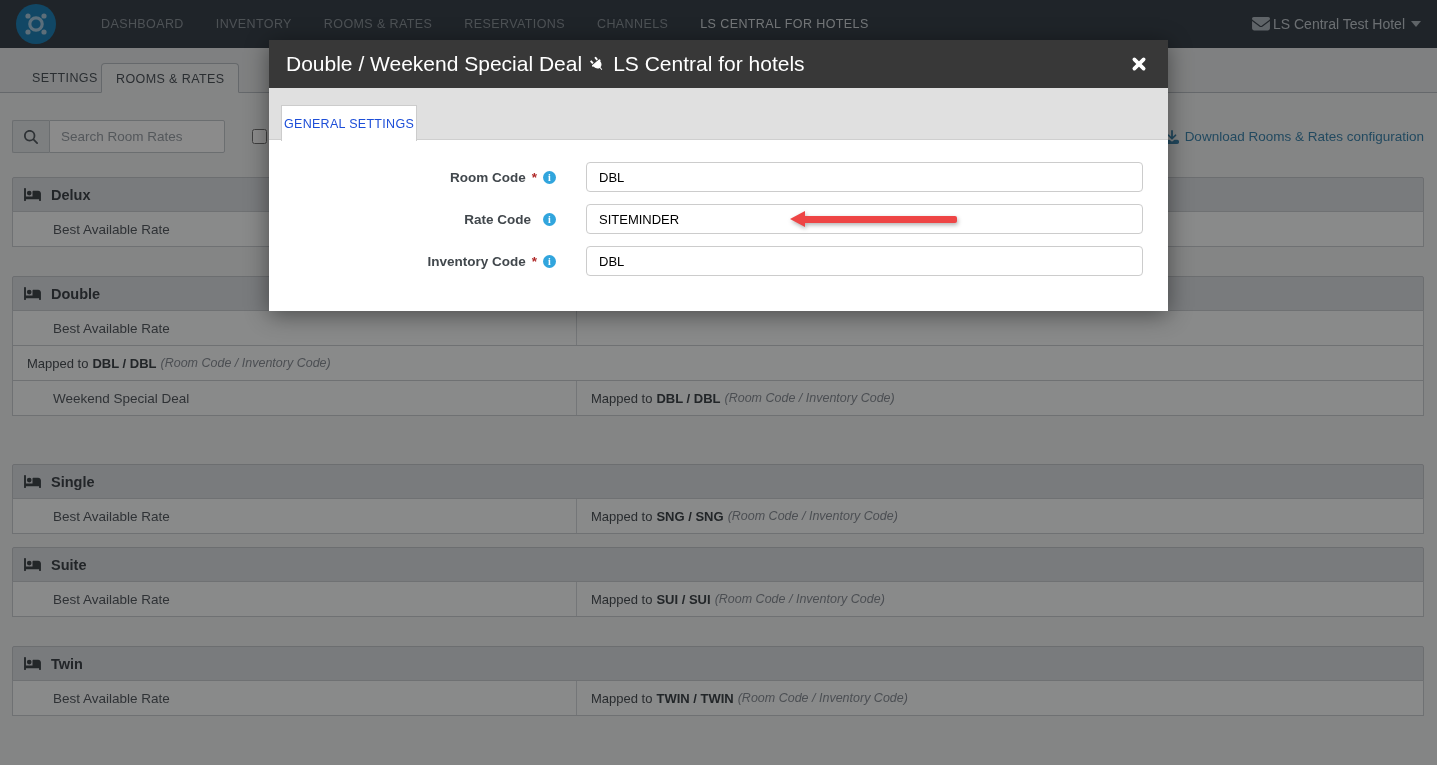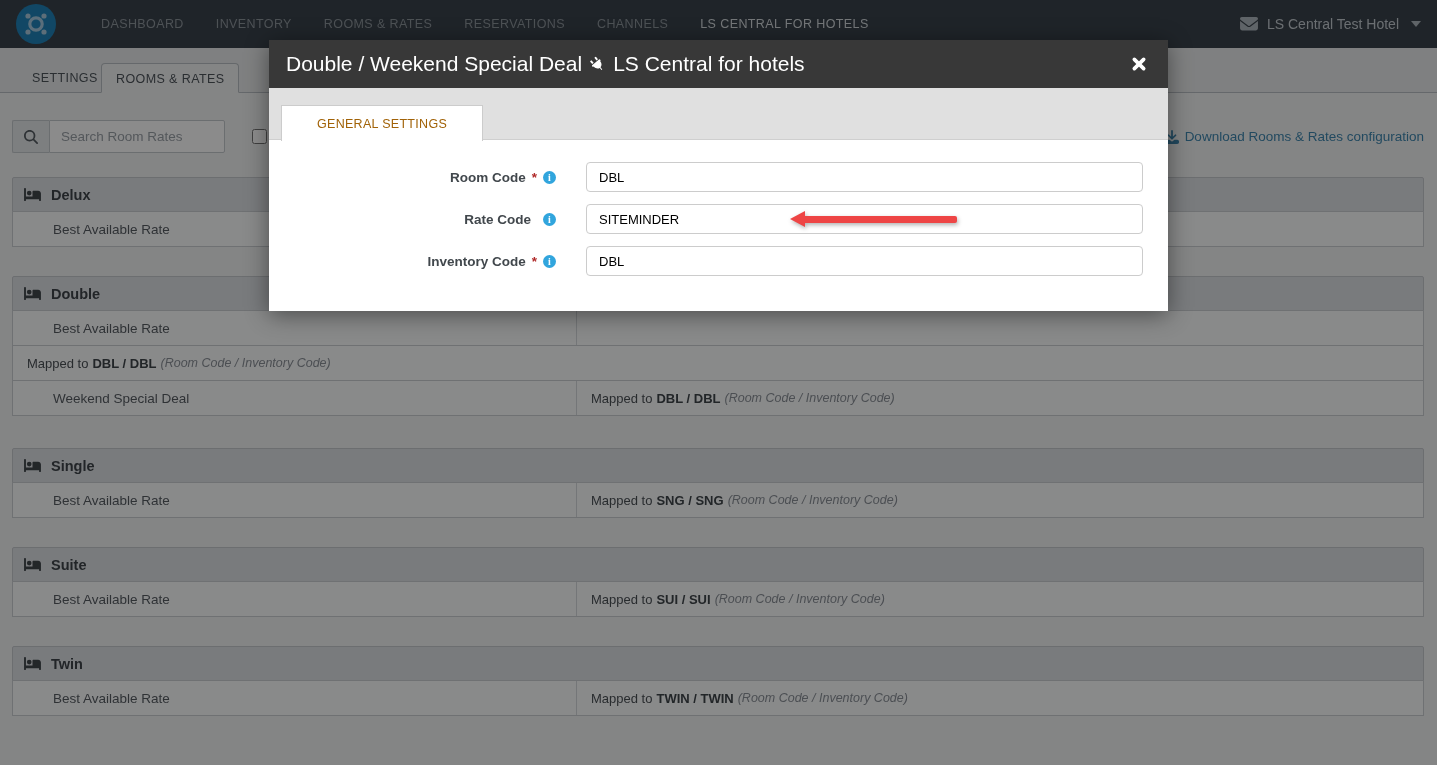--- a/index.html
+++ b/index.html
@@ -10,21 +10,21 @@
     position:relative;
     overflow:hidden;
   }
 
   
   .navbar{position:absolute;top:0;left:0;width:1437px;height:48px;background:#3a434c;display:flex;align-items:center;}
   .logo{width:40px;height:40px;border-radius:50%;background:#1f82b8;margin-left:16px;flex:0 0 auto;display:flex;align-items:center;justify-content:center;}
   .nav-items{display:flex;margin-left:29px;}
   .nav-item{padding:0 16px;color:#8d959c;font-size:12.5px;letter-spacing:.4px;line-height:48px;cursor:pointer;white-space:nowrap;}
   .nav-item.active{color:#d3d9dd;}
-  .nav-right{margin-left:auto;display:flex;align-items:center;margin-right:16px;gap:9px;padding-left:27px;}
+  .nav-right{margin-left:auto;display:flex;align-items:center;margin-right:16px;gap:3px;padding-left:27px;}
   .account-label{color:#c3cad0;font-size:14px;}
   .caret{width:0;height:0;border-left:5px solid transparent;border-right:5px solid transparent;border-top:6px solid #aeb6bd;margin-left:3px;}
 
   
   .tabbar{position:absolute;top:48px;left:0;width:1437px;height:45px;background:#e8eaec;border-bottom:1px solid #b9bec3;}
   .ptab{position:absolute;bottom:-1px;font-size:12.5px;letter-spacing:.4px;color:#4d545a;padding:0 14px;height:30px;line-height:30px;cursor:pointer;white-space:nowrap;}
   .ptab.inactive{left:18px;}
   .ptab.active{left:101px;background:#f1f2f3;border:1px solid #b9bec3;border-bottom:1px solid #f1f2f3;border-radius:4px 4px 0 0;}
 
   
@@ -45,21 +45,21 @@
   .m-codes{font-weight:bold;color:#3f454a;}
   .m-suf{font-style:italic;color:#8a9097;font-size:12.5px;}
 
   
   .backdrop{position:absolute;inset:0;background:rgba(0,0,0,.45);z-index:50;}
   .modal{position:absolute;left:269px;top:40px;width:899px;z-index:60;box-shadow:0 4px 22px rgba(0,0,0,.45);}
   .modal-header{height:48px;background:#383838;color:#fff;display:flex;align-items:center;padding:0 17px;font-size:21px;}
   .modal-title{display:flex;align-items:center;gap:8px;white-space:nowrap;}
   .modal-close{margin-left:auto;cursor:pointer;display:flex;align-items:center;padding:4px;}
   .modal-tabstrip{height:52px;background:#e0e0e0;border-bottom:1px solid #cfcfcf;position:relative;}
-  .modal-tab{position:absolute;left:12px;top:17px;height:36px;background:#fff;border:1px solid #ccc;border-bottom:none;padding:0 35px;display:flex;align-items:center;font-size:12.5px;letter-spacing:.3px;color:#a16207;z-index:2;cursor:pointer;}
+  .modal-tab{position:absolute;left:12px;top:17px;height:36px;background:#fff;border:1px solid #ccc;border-bottom:none;padding:0 2px;display:flex;align-items:center;font-size:12.5px;letter-spacing:.3px;color:#1d4ed8;z-index:2;cursor:pointer;}
   .modal-body{background:#fff;padding:22px 25px 23px 25px;}
   .field-row{display:flex;align-items:center;margin-bottom:12px;position:relative;}
   .field-label-wrap{width:292px;display:flex;justify-content:flex-end;align-items:center;gap:6px;padding-right:30px;flex:0 0 auto;}
   .field-label{font-weight:bold;font-size:13.5px;color:#41474c;white-space:nowrap;}
   .req{color:#b02a2a;font-weight:bold;font-size:13.5px;}
   .info-icon{width:13px;height:13px;border-radius:50%;background:#31a5dd;color:#fff;font-family:"Liberation Serif",serif;font-weight:bold;font-size:10px;line-height:13px;text-align:center;cursor:pointer;flex:0 0 auto;}
   .field-input{flex:1;height:30px;border:1px solid #ccc;border-radius:4px;padding:0 12px;font-size:13px;color:#000000;outline:none;}
   .arrow{position:absolute;left:496px;top:7px;width:167px;height:16px;filter:drop-shadow(1px 2px 2px rgba(0,0,0,.3));pointer-events:none;}
   .arrow .shaft{position:absolute;left:13px;top:5px;right:0;height:7px;background:#ee4545;border-radius:2px;}
   .arrow .head{position:absolute;left:0;top:0;width:0;height:0;border-top:8px solid transparent;border-bottom:8px solid transparent;border-right:15px solid #ee4545;}
@@ -160,21 +160,21 @@
   <div class="rate-row">
     <div class="rate-name">Weekend Special Deal</div>
     <div class="rate-mapped">
       <span>Mapped to</span>
       <span class="m-codes">DBL / DBL</span>
       <span class="m-suf">(Room Code / Inventory Code)</span>
     </div>
   </div>
 </div>
 
-<div class="section" style="top:448px">
+<div class="section" style="top:464px">
   <div class="group-header">
     <svg width="17" height="15" viewBox="0 0 576 512">
         <path fill="#41474c" d="M32 32c17.7 0 32 14.3 32 32v256h224V160c0-17.7 14.3-32 32-32h160c53 0 96 43 96 96v224c0 17.7-14.3 32-32 32s-32-14.3-32-32v-32H64v32c0 17.7-14.3 32-32 32S0 465.7 0 448V64C0 46.3 14.3 32 32 32zm144 96a80 80 0 1 1 0 160 80 80 0 1 1 0-160z"></path>
       </svg>
     <span class="group-name">Single</span>
   </div>
   <div class="rate-row">
     <div class="rate-name">Best Available Rate</div>
     <div class="rate-mapped">
       <span>Mapped to</span>

